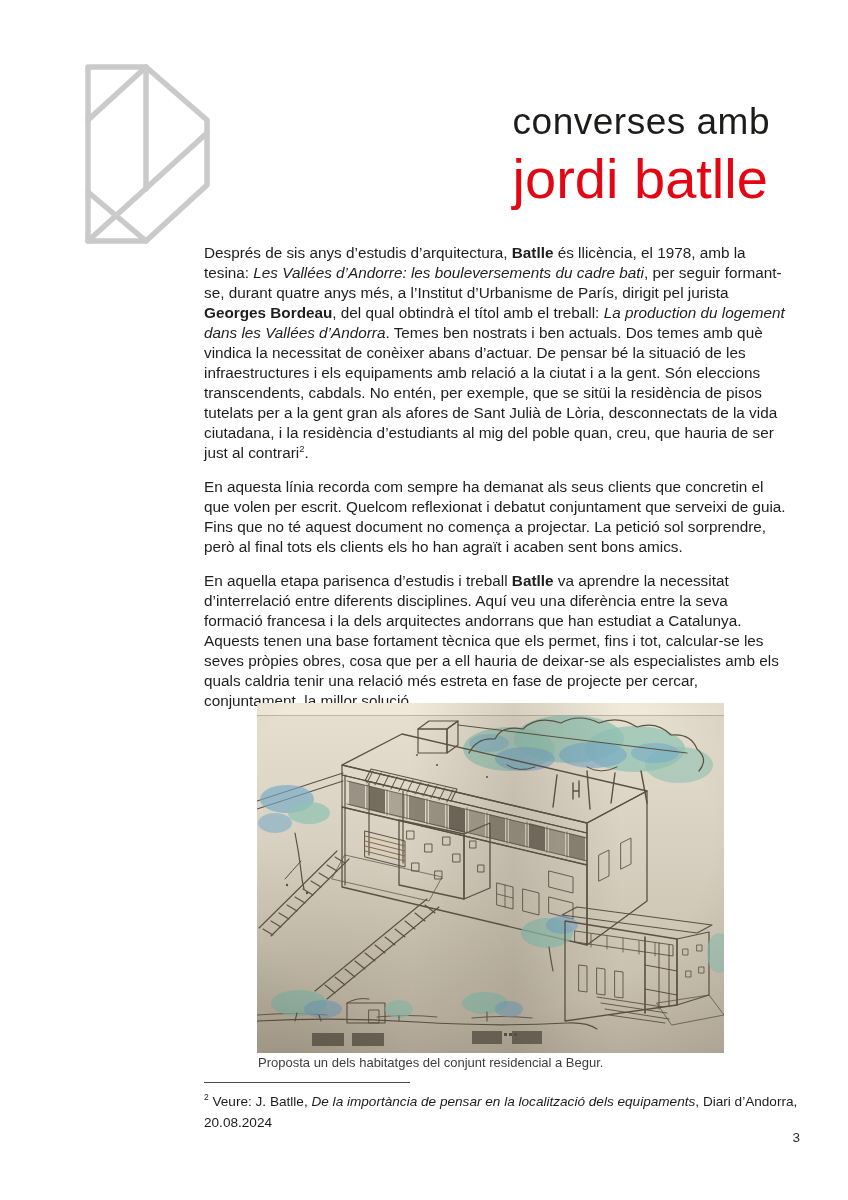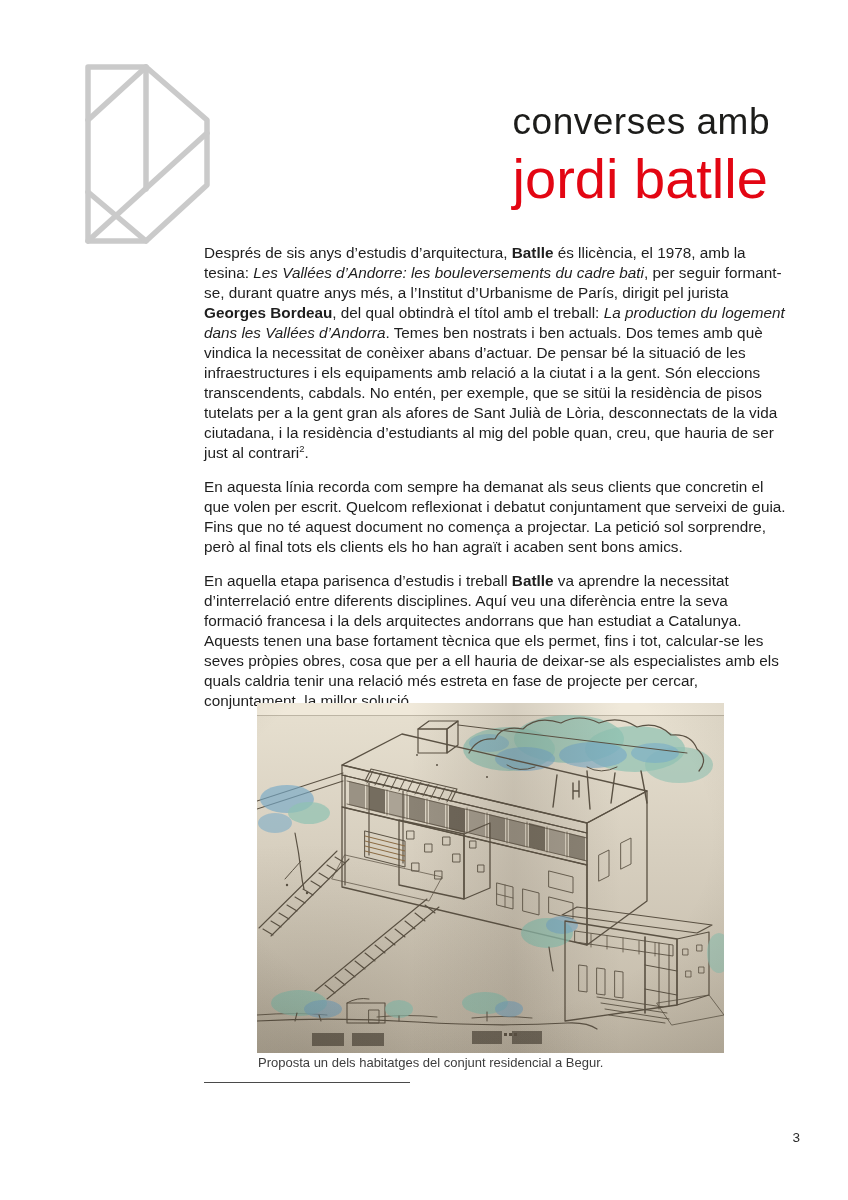--- a/index.html
+++ b/index.html
@@ -304,17 +304,18 @@
       <rect x="0" y="0" width="467" height="350" fill="url(#shade)"></rect>
       <rect x="0" y="0" width="467" height="350" fill="url(#cornerdark)"></rect>
       <rect x="0" y="0" width="467" height="350" fill="url(#vign)"></rect>
     </svg>
   </div>
 
   <div class="caption">Proposta un dels habitatges del conjunt residencial a Begur.</div>
 
   <div class="footnote">
     <div class="footnote-rule"></div>
+    <div><sup>2</sup><span> Veure: J. Batlle, </span><span style="font-style: italic;">De la importància de pensar en la localització dels equipaments</span><span>, Diari d’Andorra, 20.08.2024</span></div>
   </div>
 
   <div class="pageno">3</div>
 
 </div>
 
 </body></html>

